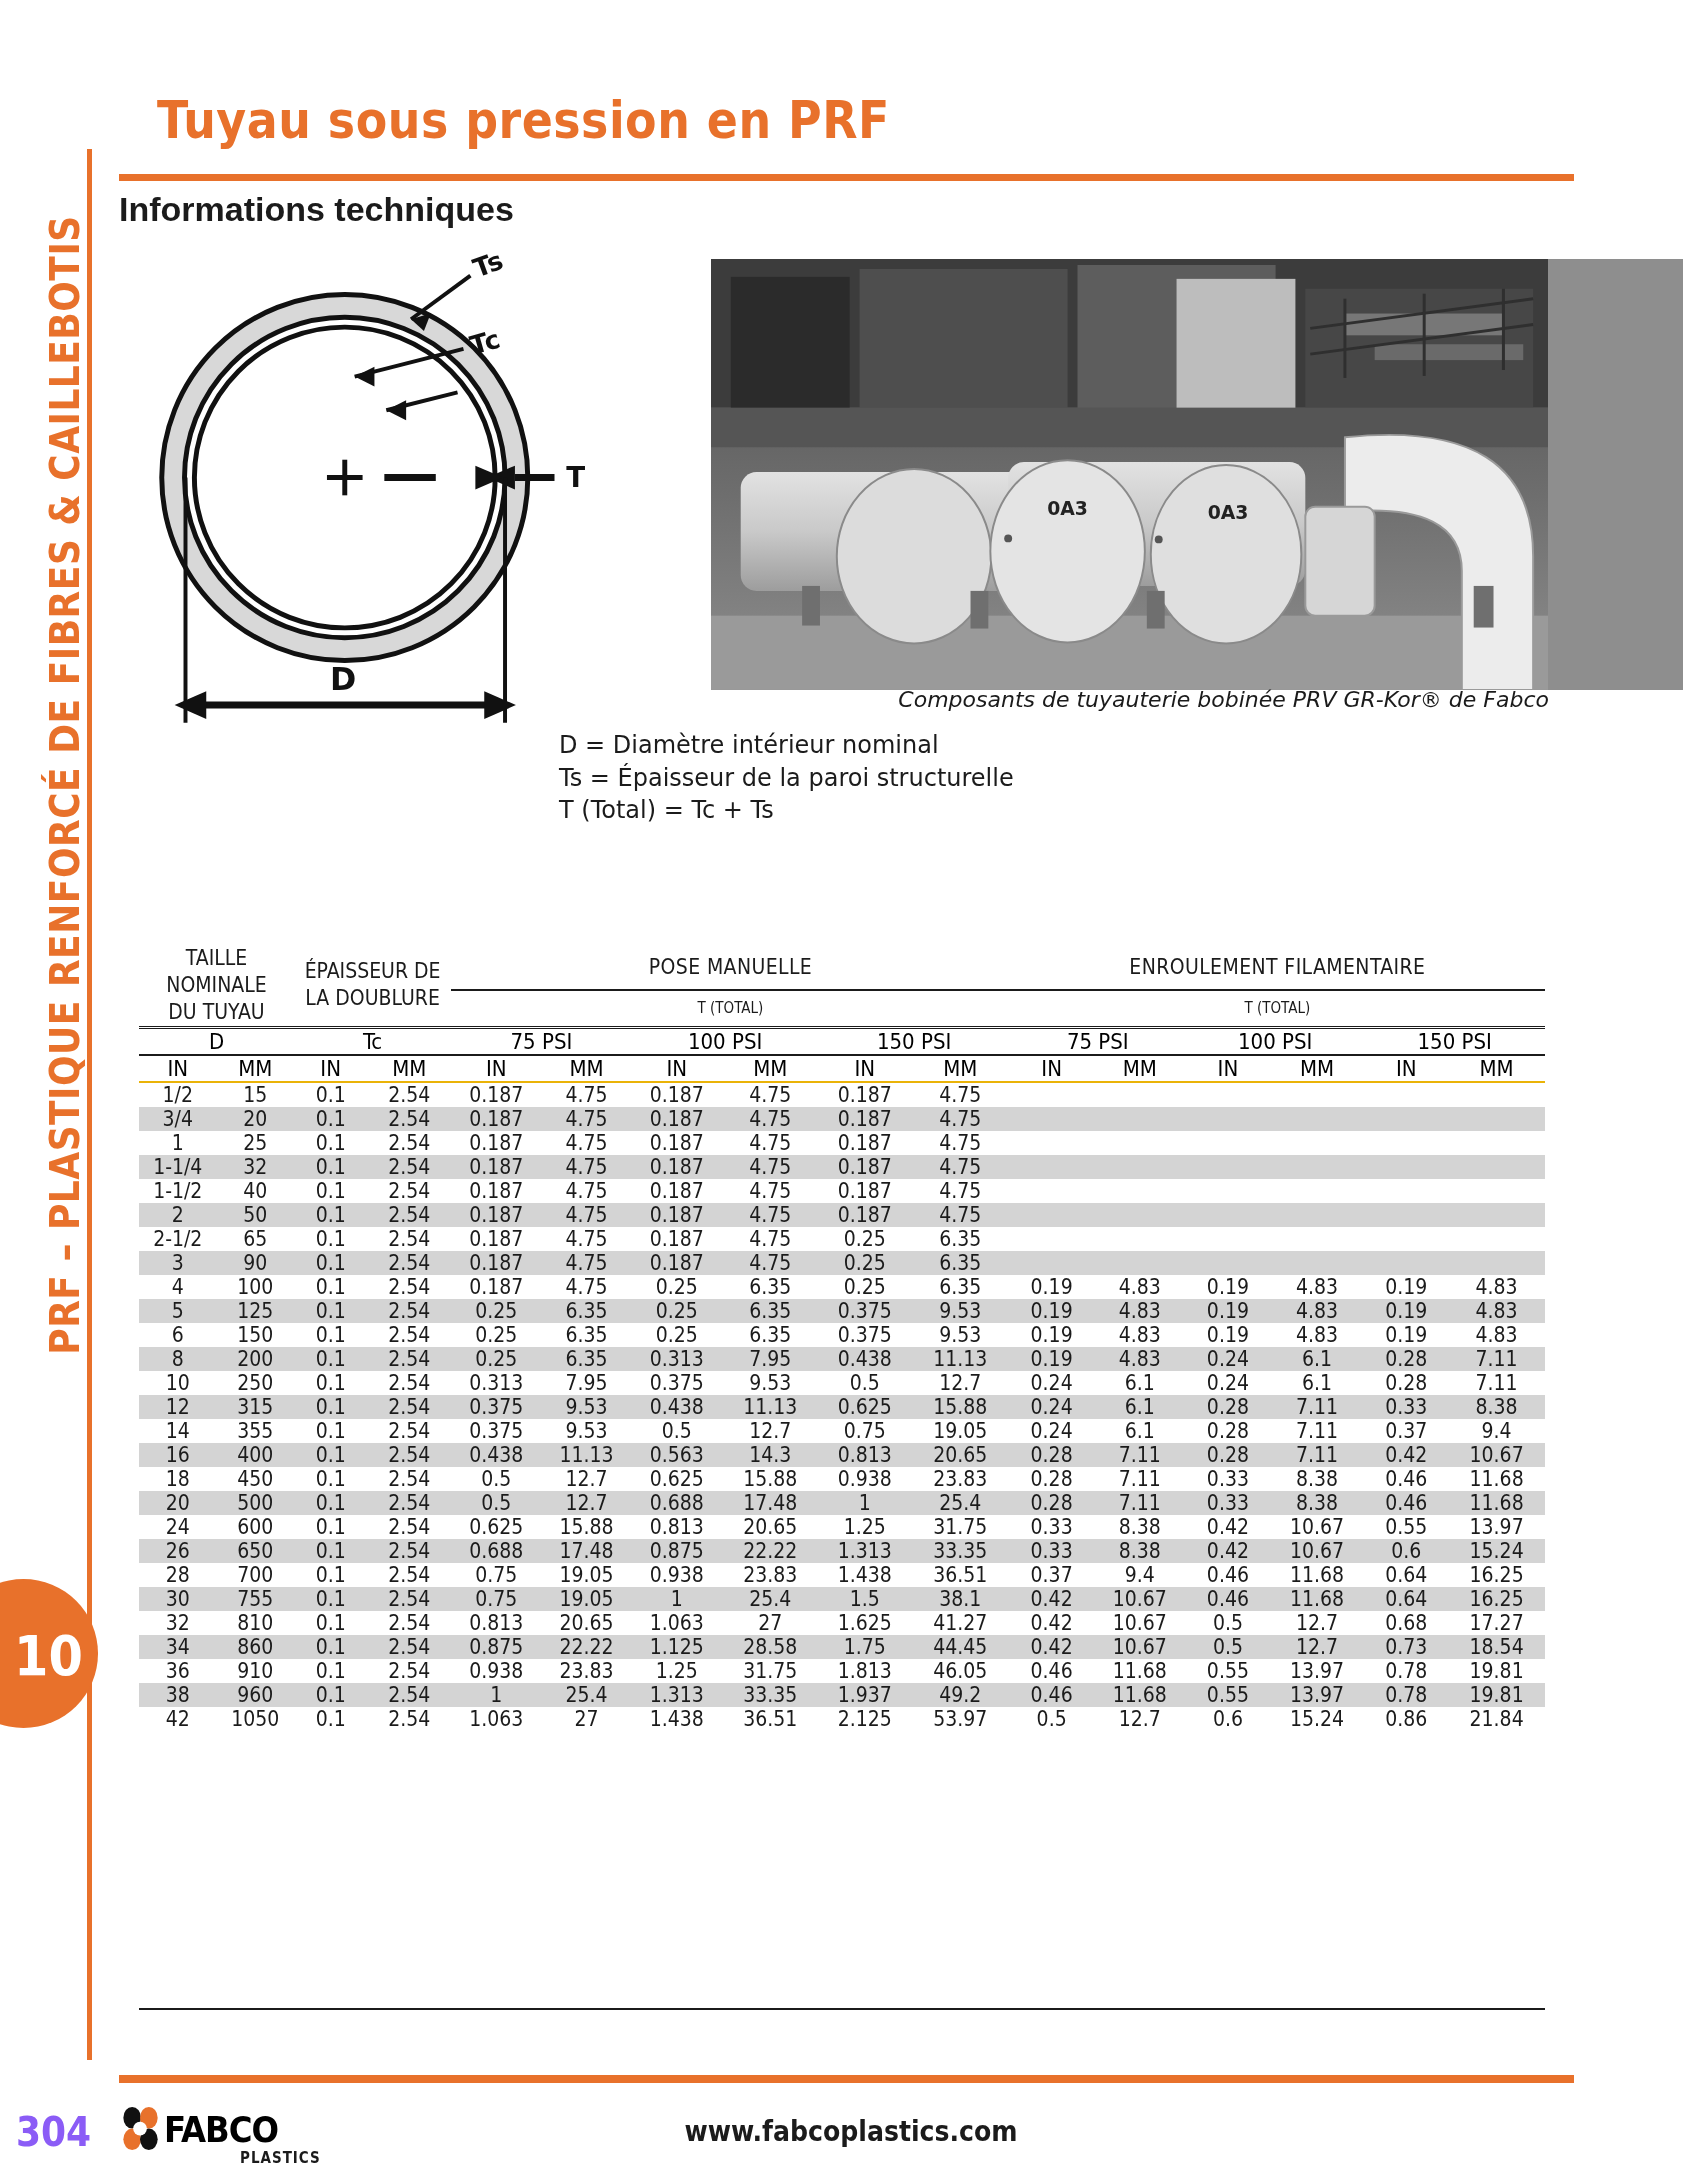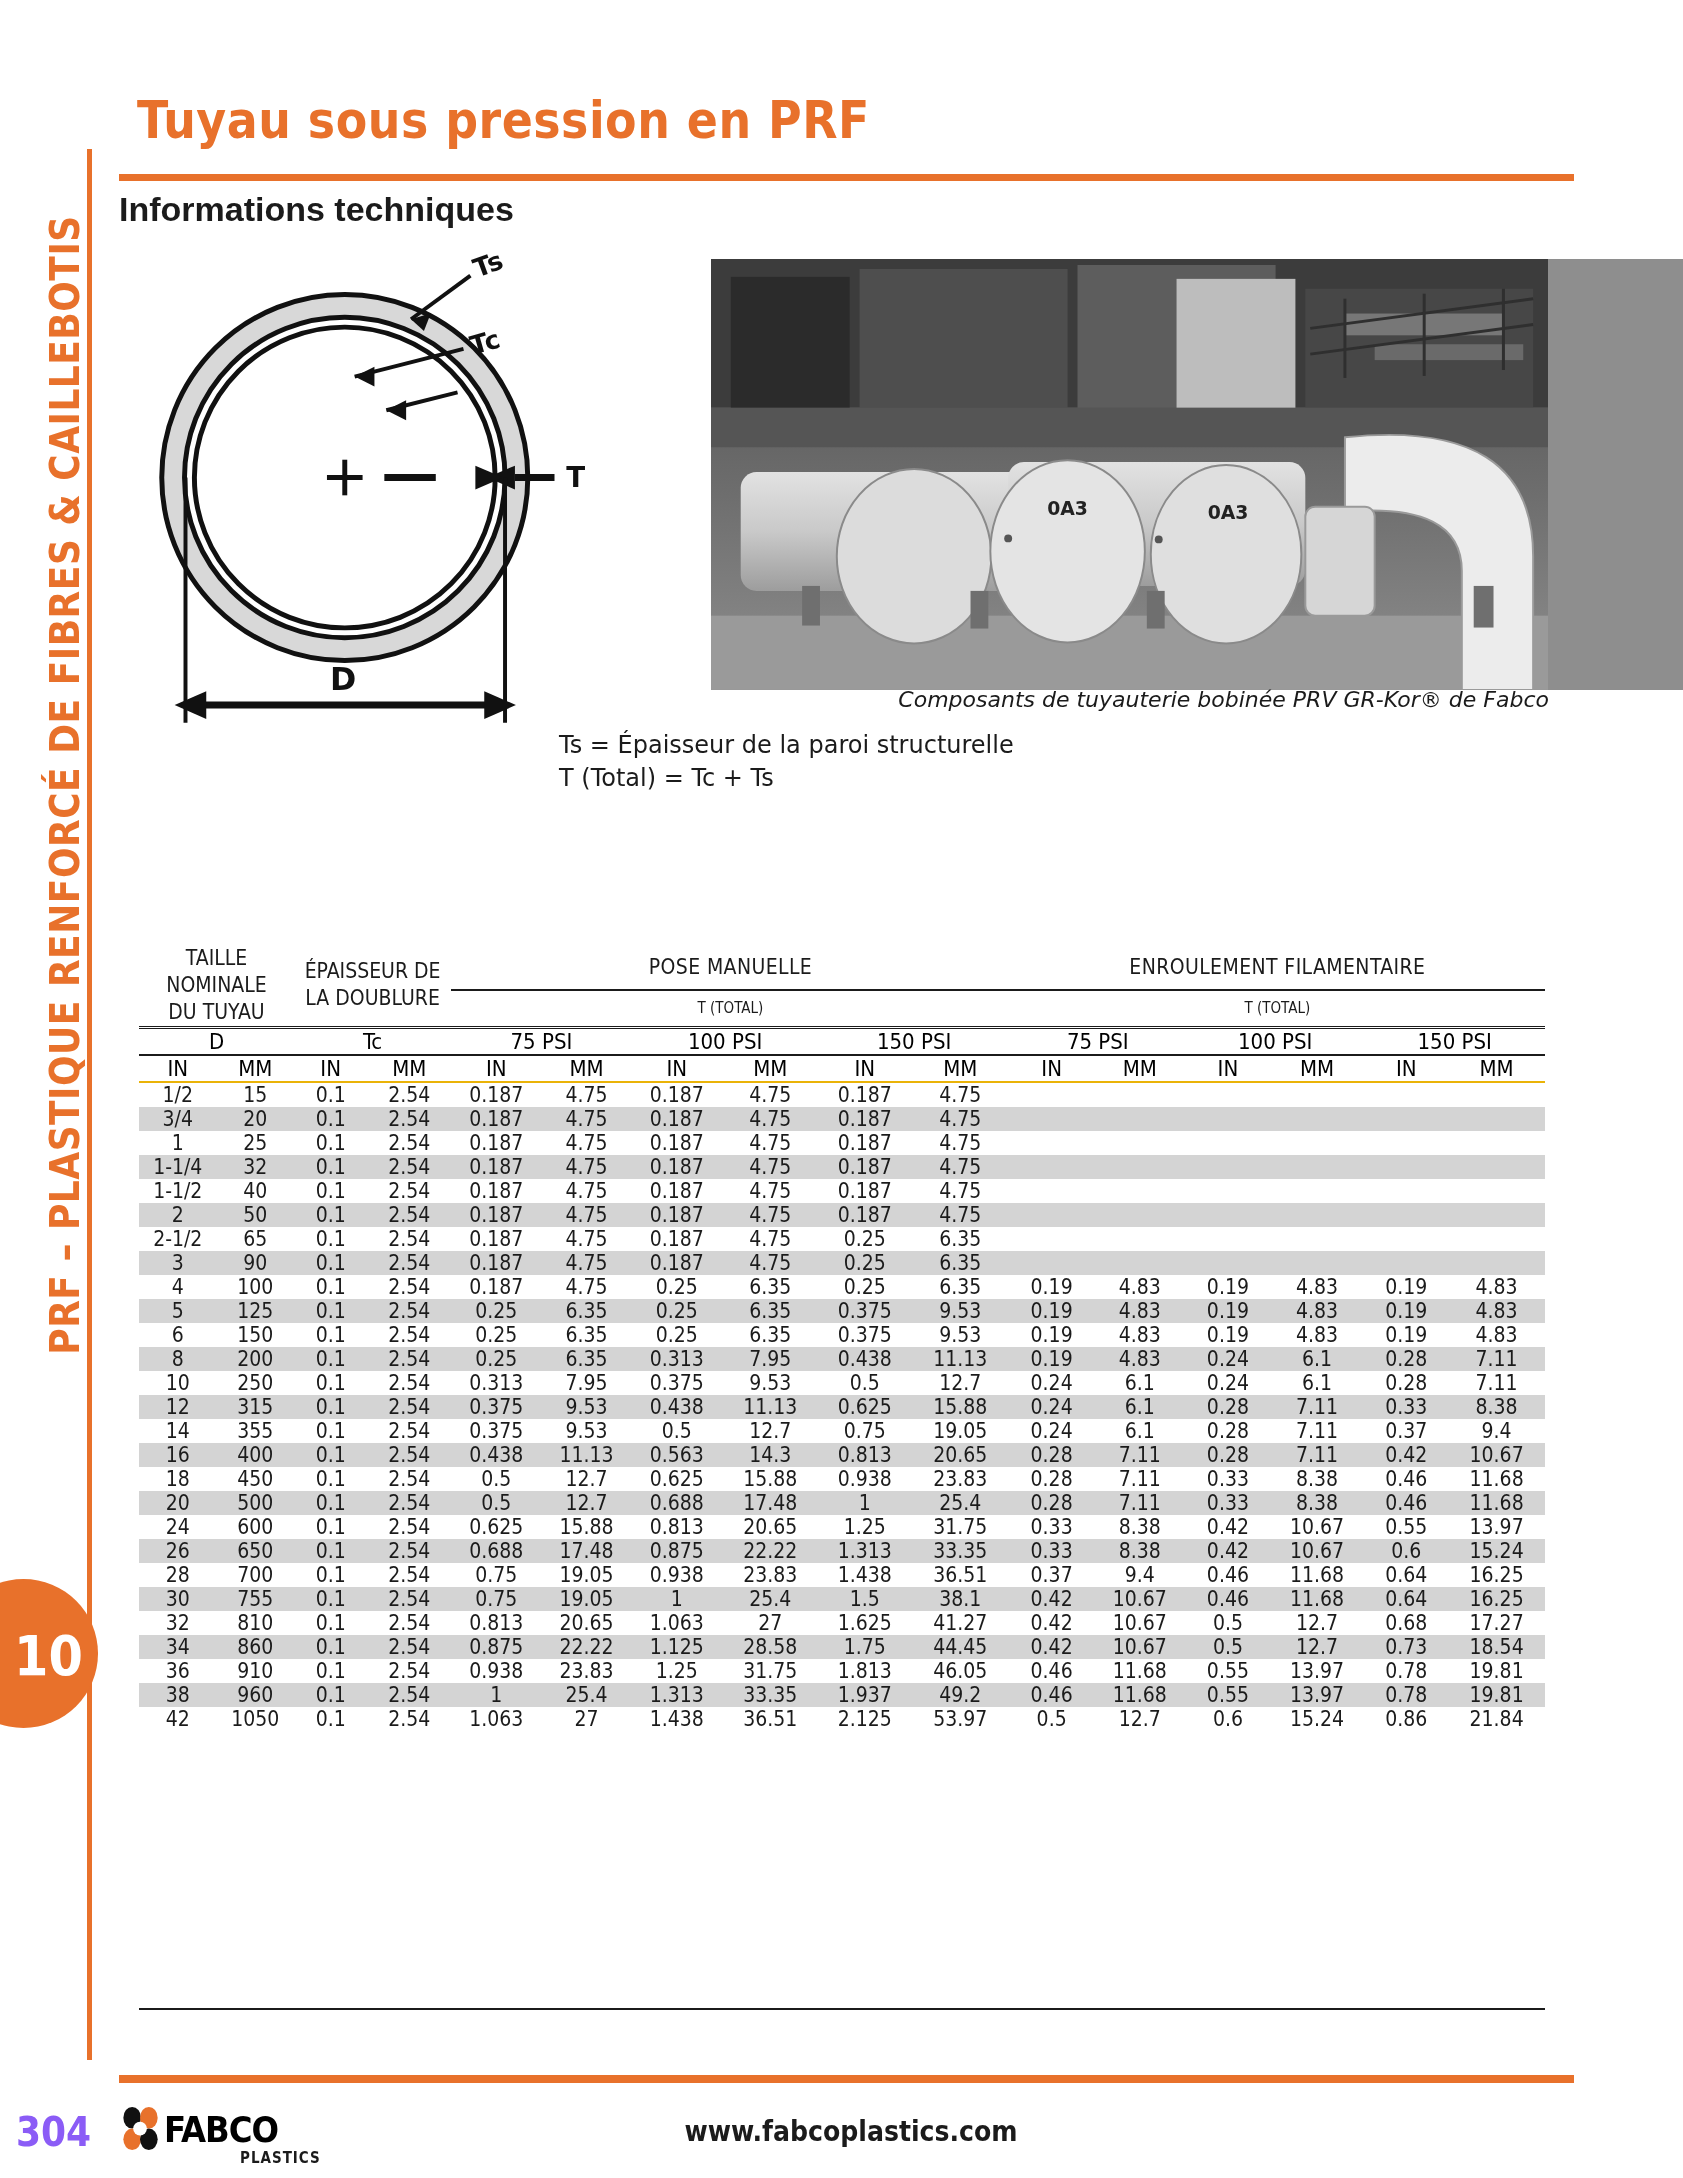--- a/index.html
+++ b/index.html
@@ -64,21 +64,21 @@
     color: #ffffff;
     font-family: "DejaVu Sans Condensed", "Liberation Sans Narrow", "Liberation Sans", sans-serif;
     font-weight: bold;
     font-size: 55px;
     font-stretch: condensed;
   }
 
   
   #page-title {
     position: absolute;
-    left: 137px;
+    left: 157px;
     top: 95px;
     color: #e8712b;
     font-family: "DejaVu Sans Condensed", "Liberation Sans Narrow", "Liberation Sans", sans-serif;
     font-weight: bold;
     font-size: 51px;
     letter-spacing: 0.5px;
     font-stretch: condensed;
     line-height: 1;
   }
   #title-rule {
@@ -378,20 +378,21 @@
       <path d="M605 96 L830 66"></path>
       <path d="M640 40 L640 120"></path>
       <path d="M720 35 L720 118"></path>
       <path d="M800 30 L800 112"></path>
     </g>
   </svg>
 </div>
 <div id="photo-caption">Composants de tuyauterie bobinée PRV GR-Kor® de Fabco</div>
 
 <div id="legend">
+  <div>D = Diamètre intérieur nominal</div>
   <div>Ts = Épaisseur de la paroi structurelle</div>
   <div>T (Total) = Tc + Ts</div>
 </div>
 
 <table id="pipe-table">
   <colgroup>
     <col style="width:73px">
       <col style="width:73px">
     <col style="width:69px">
       <col style="width:79px">

